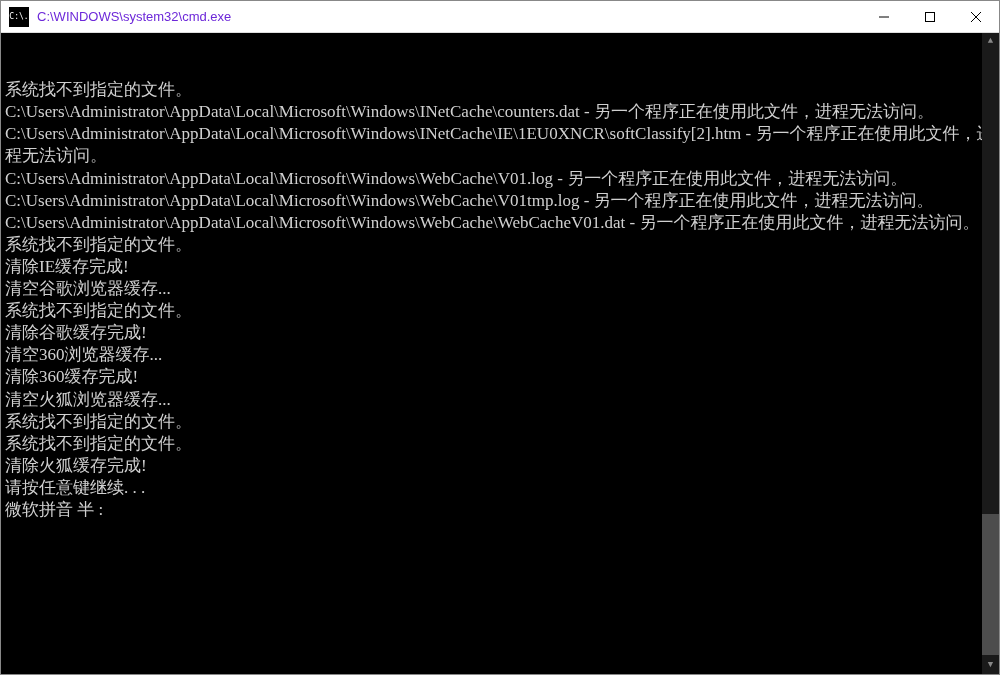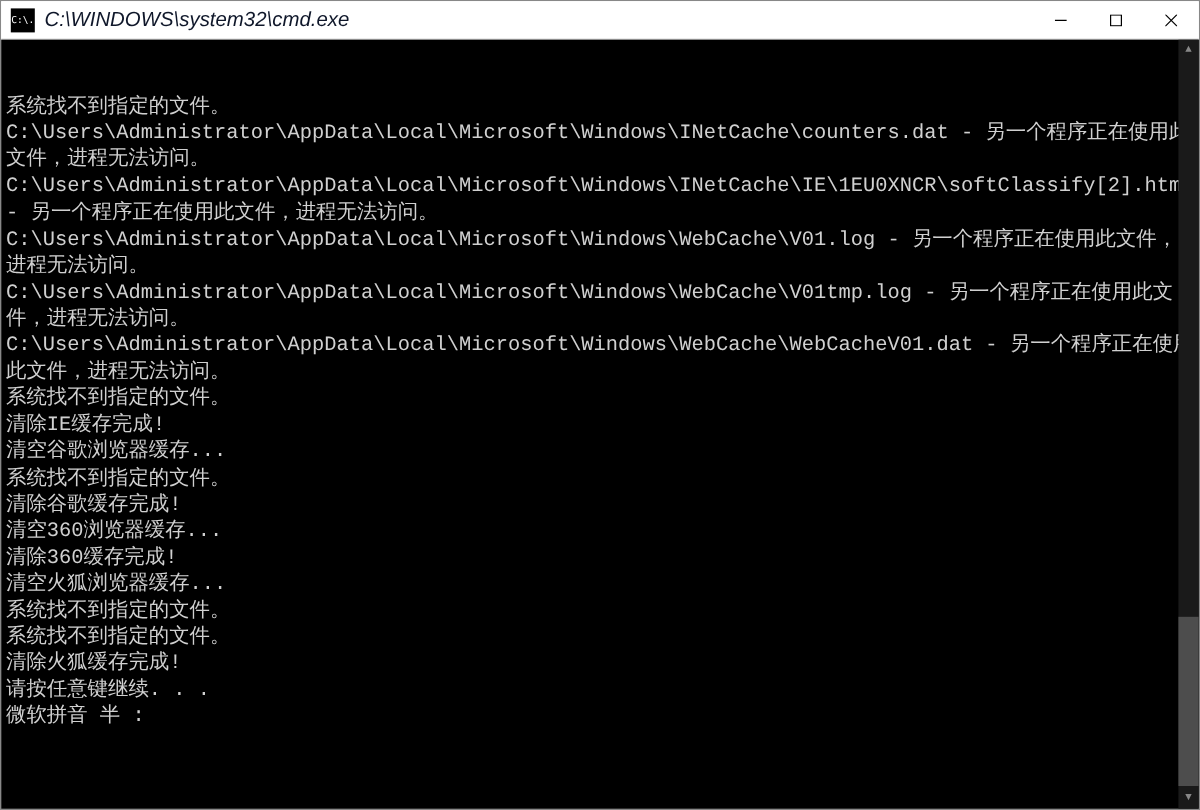--- a/index.html
+++ b/index.html
@@ -38,23 +38,22 @@
       color: #fff;
       font-size: 8px;
       font-family: "Consolas", monospace;
       display: flex;
       align-items: center;
       justify-content: center;
       line-height: 1;
     }
     .titlebar-text {
       flex: 1;
-      font-size: 17px;
-      color: #0f172a;
-      font-style: italic;
+      font-size: 13px;
+      color: #6d28d9;
     }
     .titlebar-controls {
       display: flex;
       height: 100%;
     }
     .titlebar-btn {
       width: 46px;
       height: 100%;
       display: flex;
       align-items: center;
@@ -73,20 +72,21 @@
       font-size: 17px;
       line-height: 1.3;
       padding: 2px 2px 2px 4px;
       overflow: hidden;
       white-space: pre-wrap;
       word-break: break-all;
       position: relative;
     }
     .terminal-line {
       display: block;
+      font-family: Liberation Serif, serif;
     }
     .scrollbar {
       position: absolute;
       right: 0;
       top: 0;
       bottom: 0;
       width: 17px;
       background: #1a1a1a;
     }
     .scrollbar-thumb {

